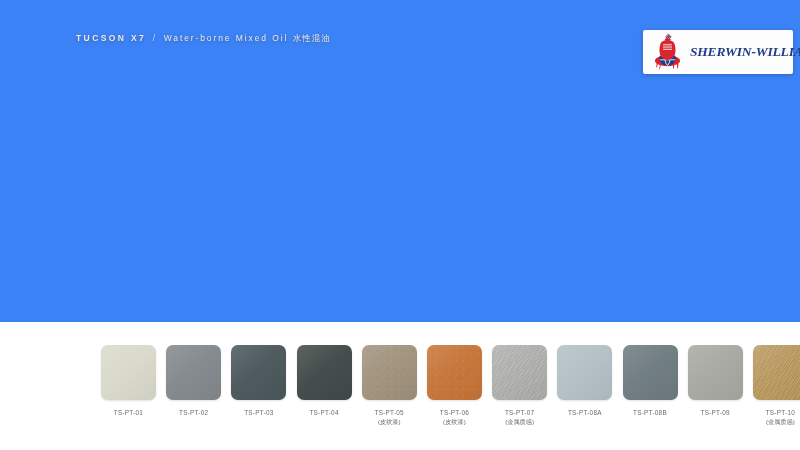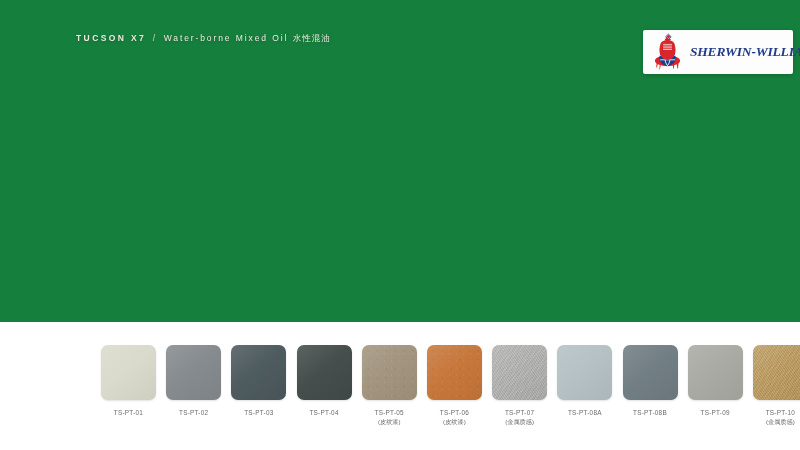--- a/index.html
+++ b/index.html
@@ -6,21 +6,21 @@
   body{
     width:800px;height:450px;overflow:hidden;
     font-family:"Liberation Sans","DejaVu Sans",sans-serif;
     background:#ffffff;
   }
   #page{position:relative;width:800px;height:450px;overflow:hidden;}
 
   
   .hero{
     position:absolute;left:0;top:0;width:800px;height:322px;overflow:hidden;
-    background:#15803d;
+    background:#3b82f6;
   }
   .hero-layer{position:absolute;left:-12%;top:-12%;width:124%;height:124%;}
 
   
   .g-base{
     background:linear-gradient(121deg,
       #7a6a4e 0%,
       #9a7b44 9%,
       #b9762f 17%,
       #c4762c 23%,

